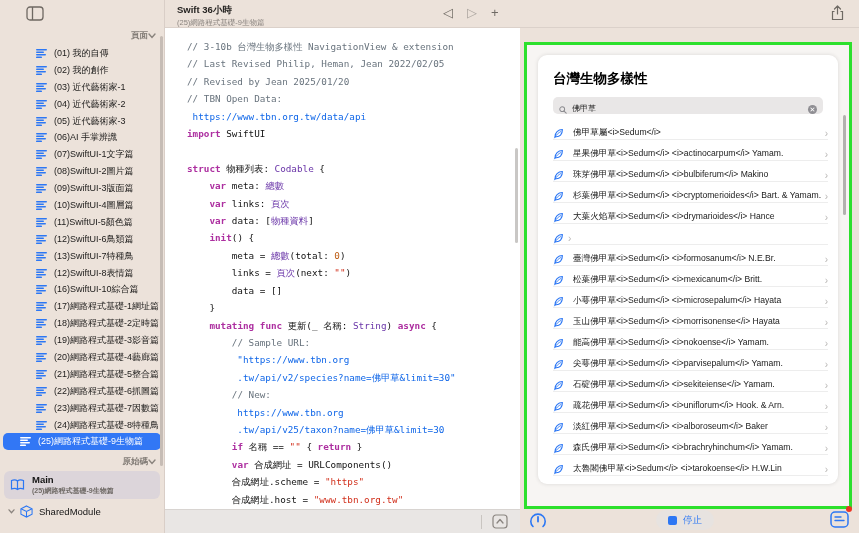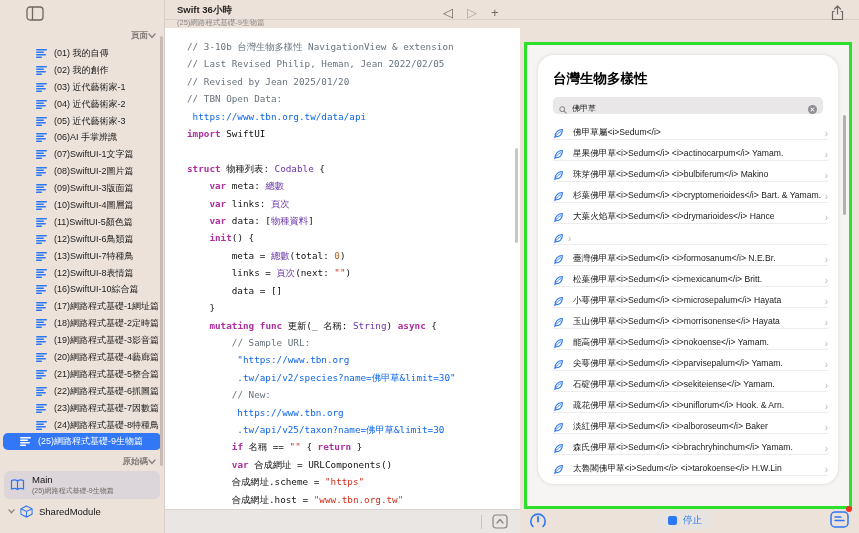--- a/index.html
+++ b/index.html
@@ -17,28 +17,28 @@
                color:#837d77; display:flex; justify-content:flex-end; align-items:center; }
   .sb-header.src { margin-top:6px; }
   .pages-list { margin-top:3px; }
   .side-item { position:relative; display:flex; align-items:center; height:16.9px;
                padding-left:20px; font-size:9px; color:#1c1b1a; cursor:pointer;margin-left:16px; }
   .side-item .lbl { margin-left:7px; white-space:nowrap; }
   .side-item.selected { background:#3277f5; color:#fff; border-radius:5px; margin:0 3px; padding-left:17px; }
   .side-item.selected svg rect { fill:#fff; }
   .main-row { display:flex; align-items:center; margin:3px 4px 0 4px; padding:3px 6px;
               background:#dcd5da; border-radius:6px; cursor:pointer; }
-  .main-txt { margin-left:7px; }
+  .main-txt { margin-left:7px;font-weight:bold; }
   .main-title { font-size:9.5px; color:#141414; }
   .main-sub { font-size:7px; color:#6f6a66; margin-top:1px; }
   .mod-row { display:flex; align-items:center; margin:6px 4px 0 8px; font-size:9.5px; color:#141414; cursor:pointer; }
   .mod-row .cube { margin:0 6px 0 5px; }
 
   
-  .toolbar { position:absolute; left:165px; top:0; width:694px; height:20px;
+  .toolbar { position:absolute; left:165px; top:0; width:694px; height:28px;
              background:#ece2da; border-bottom:1px solid #dbd1ca; }
   .tb-titles { position:absolute; left:12px; top:4px; }
   .tb-title { font-size:9.5px; font-weight:bold; color:#262422; }
   .tb-sub { font-size:7.5px; color:#8b8580; margin-top:1px; }
   .tb-icons { position:absolute; left:278px; top:5px; display:flex; gap:14px;
               font-size:13px; color:#6f6a64; }
   .tb-icons span { cursor:pointer; }
   .tb-play { color:#aba59f; }
   .tb-share { position:absolute; right:15px; top:5px; cursor:pointer; }
 
@@ -59,21 +59,21 @@
   .editor-bottom { position:absolute; left:165px; top:509px; width:355px; height:24px;
                    background:#e9e6e4; border-top:1px solid #d8d4d1; }
   .eb-sep { position:absolute; right:38px; top:5px; width:1px; height:14px; background:#c9c5c1; }
   .kb-btn { position:absolute; right:12px; top:4px; width:16px; height:15px; cursor:pointer; }
 
   
   .preview-region { position:absolute; left:520px; top:28px; width:339px; height:505px; background:#ece2da; }
   .green-box { position:absolute; left:4px; top:14px; width:328px; height:467px;
                border:3px solid #2ce02c; background:#f7f5f3; }
   .pv-card { position:absolute; left:11px; top:10px; width:300px; height:429px;
-             background:#ffffff; border-radius:16px; overflow:hidden;
+             background:#ffffff; border-radius:9px; overflow:hidden;
              box-shadow:0 0 4px rgba(0,0,0,0.12); }
   .pv-title { margin:15px 15px 0 15px; font-size:13.5px; font-weight:bold; color:#000; }
   .pv-search { position:relative; margin:9px 15px 0 15px; height:17px; background:#e9e7e7;
                border-radius:5px; display:flex; align-items:flex-end; padding:0 6px; cursor:text; }
   .pv-search .q { margin-left:5px; font-size:8px; color:#1b1b1b; flex:1; }
   .pv-clear { width:9px; height:9px; border-radius:50%; background:#8f8e93; color:#fff;
               font-size:7px; line-height:9px; text-align:center; cursor:pointer; }
   .pv-list { margin:5px 0 0 0; }
   .pv-row { position:relative; display:flex; align-items:flex-end; height:21px;
             margin:0 10px 0 15px; border-bottom:1px solid #ededed; cursor:pointer; }

